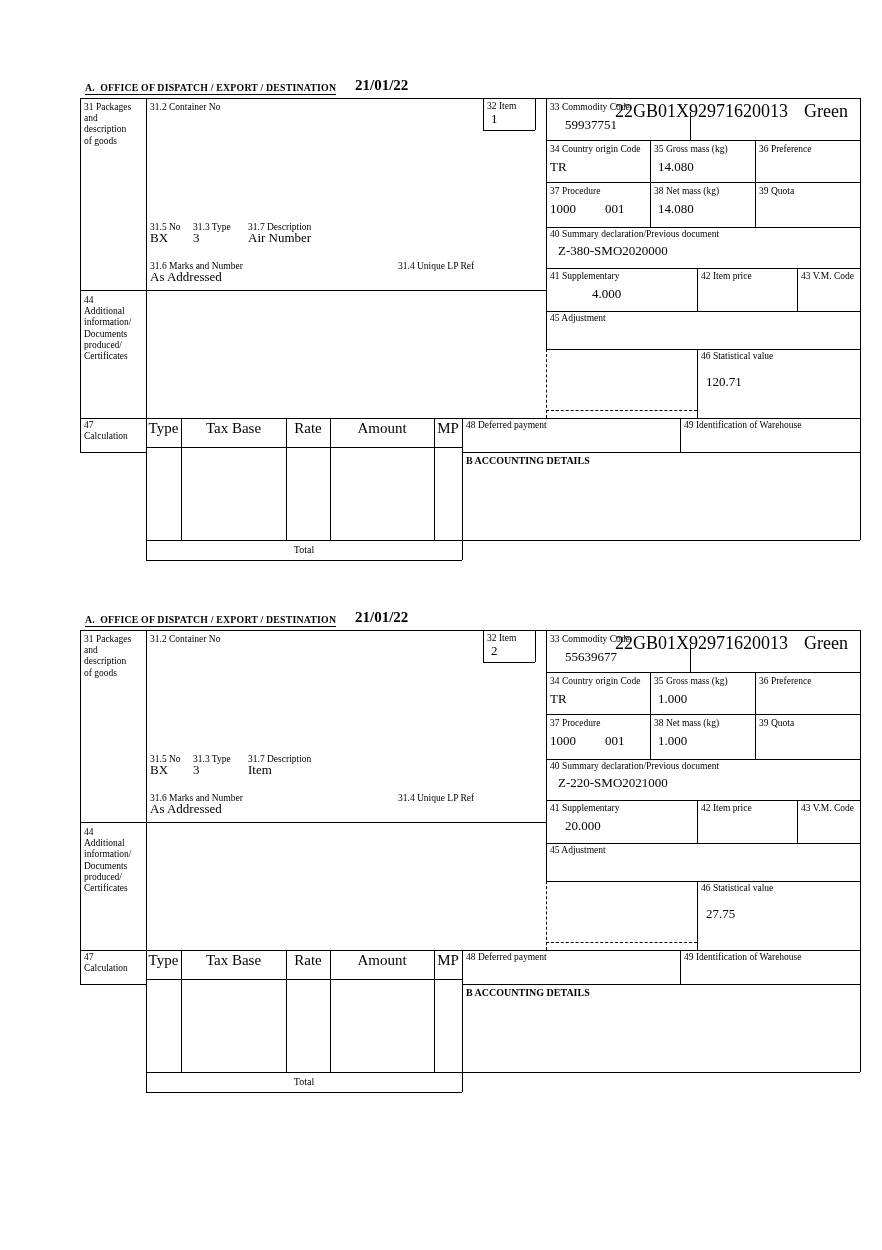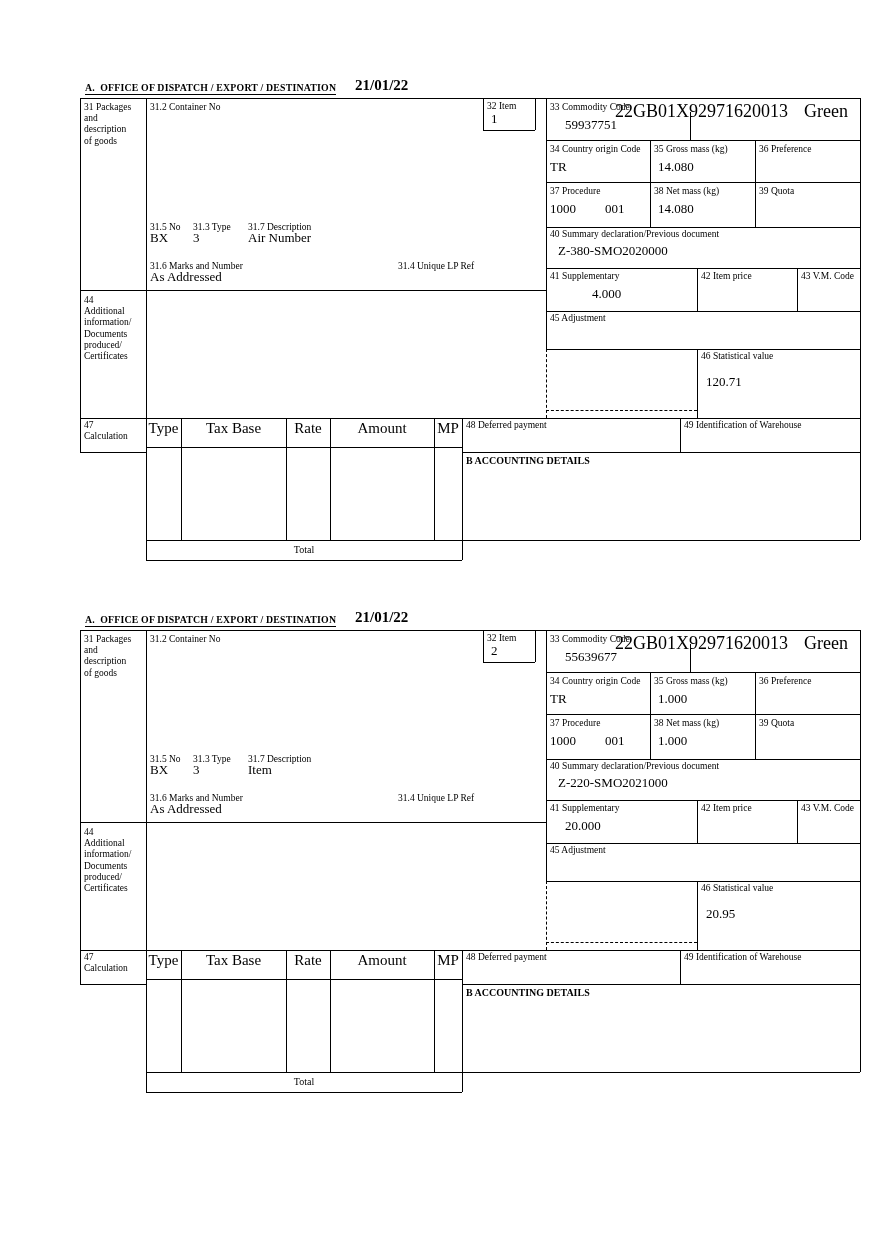--- a/index.html
+++ b/index.html
@@ -231,21 +231,21 @@
     <div class="lbl" style="left:801px; top:196px;">43 V.M. Code</div>
 
     <div class="lbl" style="left:84px; top:220px; width:60px;">44
 Additional
 information/
 Documents
 produced/
 Certificates</div>
     <div class="lbl" style="left:550px; top:238px;">45 Adjustment</div>
     <div class="lbl" style="left:701px; top:276px;">46 Statistical value</div>
-    <div class="val" style="left:706px; top:300px;">20.95</div>
+    <div class="val" style="left:706px; top:300px;">27.75</div>
 
     <div class="lbl" style="left:84px; top:345px;">47
 Calculation</div>
     <div class="cell-hdr" style="left:146px; top:345px; width:35px;">Type</div>
     <div class="cell-hdr" style="left:181px; top:345px; width:105px;">Tax Base</div>
     <div class="cell-hdr" style="left:286px; top:345px; width:44px;">Rate</div>
     <div class="cell-hdr" style="left:330px; top:345px; width:104px;">Amount</div>
     <div class="cell-hdr" style="left:434px; top:345px; width:28px;">MP</div>
 
     <div class="lbl" style="left:466px; top:345px;">48 Deferred payment</div>

